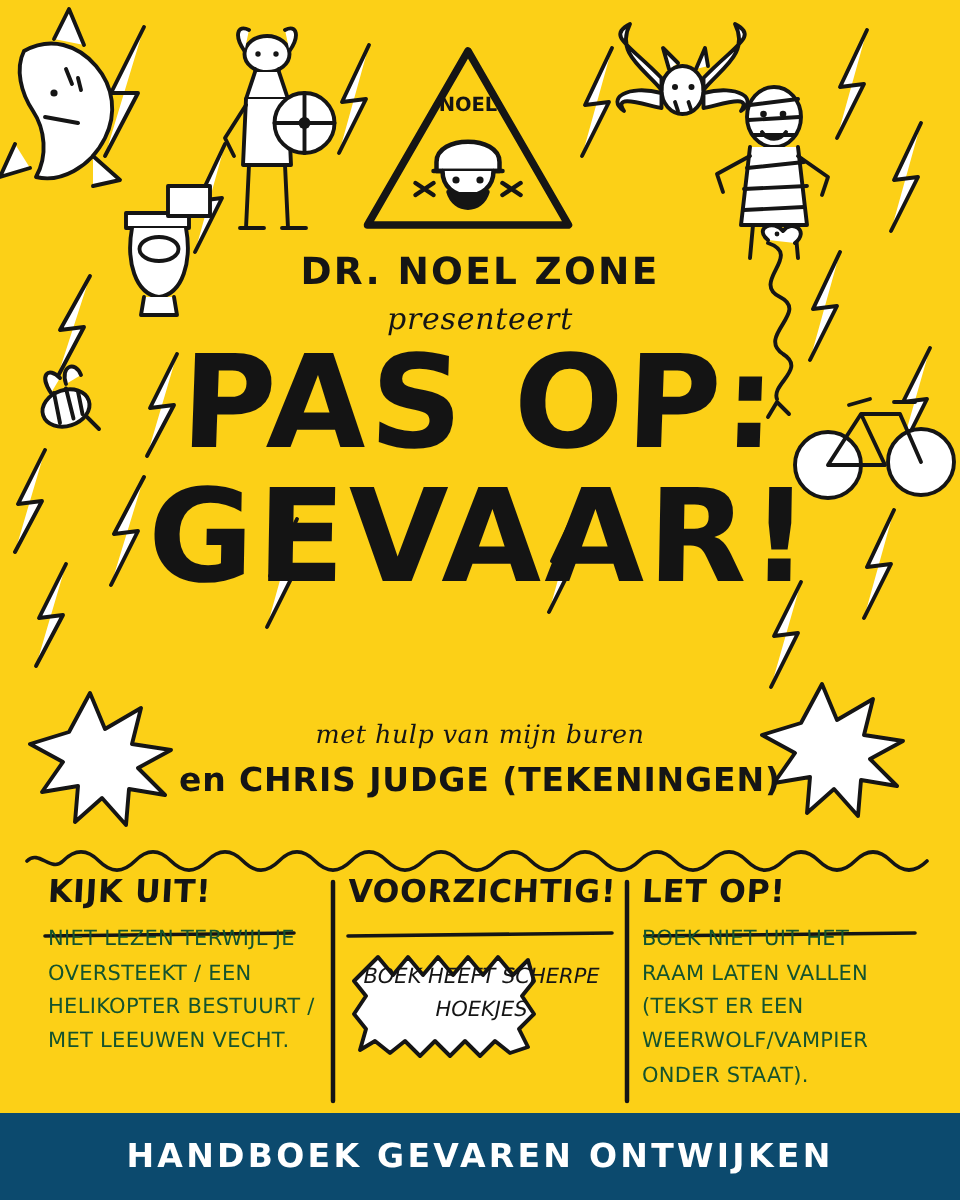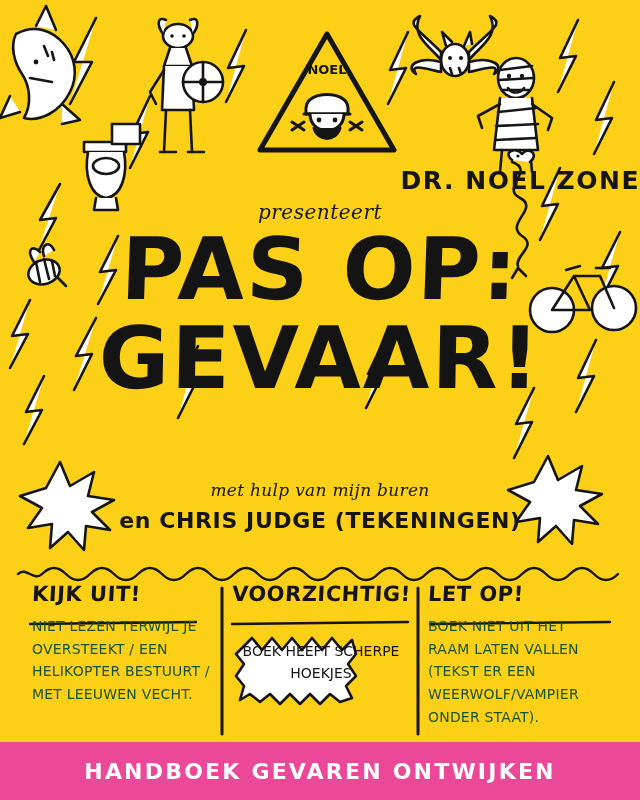--- a/index.html
+++ b/index.html
@@ -26,42 +26,41 @@
   .deco {
     position: absolute;
     inset: 0;
     pointer-events: none;
   }
   .deco svg { display:block; }
 
   
   .badge {
     position: absolute;
-    left: 256px;
+    left: 241px;
     top: 30px;
     width: 142px;
     height: 128px;
   }
 
   
   .title-block {
     position: absolute;
     left: 0;
     top: 168px;
     width: 640px;
     text-align: center;
   }
   .author-top {
     font-family: "DejaVu Sans", sans-serif;
     font-weight: bold;
     font-size: 25px;
     letter-spacing: 1.5px;
     color: #151515;
     line-height: 1.05;
-    text-align: right;
   }
   .presenteert {
     font-family: "DejaVu Serif", serif;
     font-style: italic;
     font-size: 20px;
     color: #151515;
     margin-top: 6px;
     letter-spacing: .5px;
   }
   .big-title {
@@ -150,30 +149,31 @@
     margin: 0 auto;
   }
   .panel.middle .burst-text {
     position: absolute;
     left: 0; right: 0;
     top: 26px;
     font-size: 14px;
     line-height: 1.55;
     font-family: "DejaVu Sans", sans-serif;
     color: #151515;
+    font-style: italic;
   }
 
   
   .bottom-bar {
     position: absolute;
     left: 0;
     bottom: 0;
     width: 640px;
     height: 58px;
-    background: #ec4899;
+    background: #0c4a6e;
     display: flex;
     align-items: center;
     justify-content: center;
   }
   .bottom-bar span {
     color: #ffffff;
     font-family: "DejaVu Sans", sans-serif;
     font-weight: bold;
     font-size: 22px;
     letter-spacing: 2.2px;

